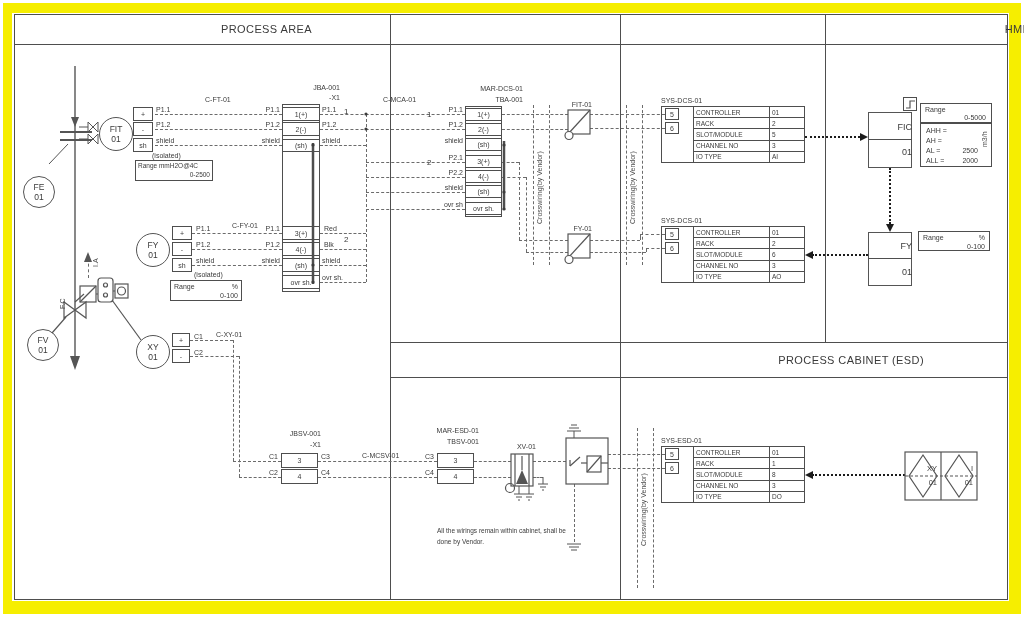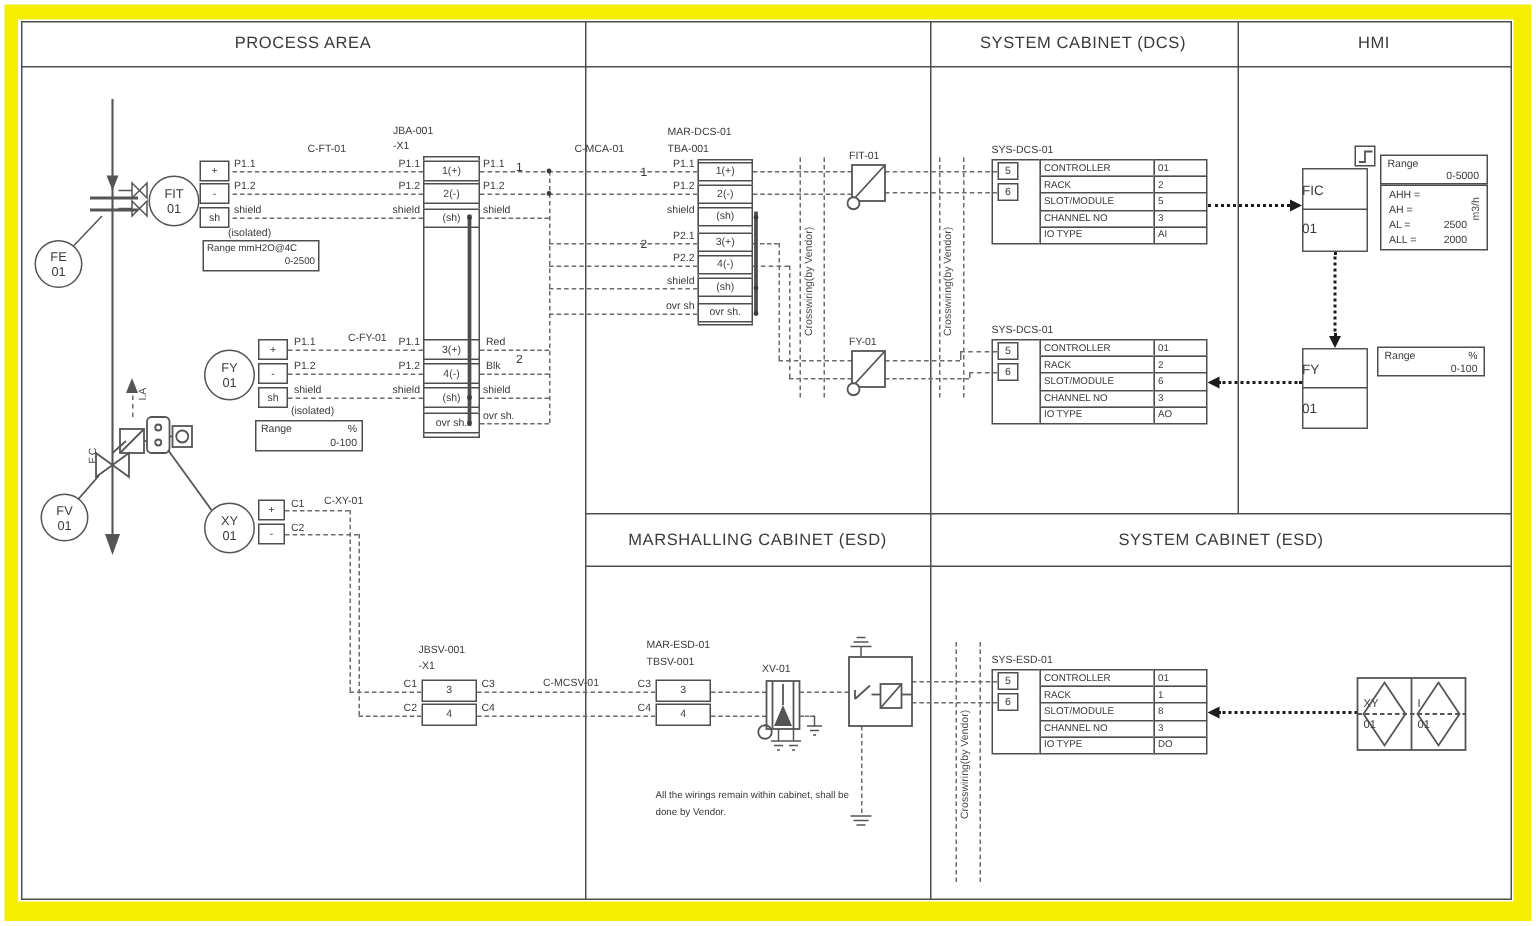--- a/index.html
+++ b/index.html
@@ -8,23 +8,23 @@
 .sheet{position:absolute;left:12px;top:13px;width:997px;height:588px;background:#fff}
 .ln{position:absolute;background:#4e4e4e}
 .bx{position:absolute;border:1px solid #4e4e4e;background:transparent}
 .wbx{position:absolute;border:1px solid #4e4e4e;background:#fff}
 .dh{position:absolute;border-top:1px dashed #6b6b6b;height:0}
 .dv{position:absolute;border-left:1px dashed #6b6b6b;width:0}
 .td{position:absolute;border-top:2px dotted #1c1c1c;height:0}
 .tdv{position:absolute;border-left:2px dotted #1c1c1c;width:0}
 .t{position:absolute;color:#3a3a3a;font-size:7px;line-height:1.15;white-space:nowrap}
 .t8{font-size:8px}
-.tc{text-align:left;white-space:normal}
+.tc{text-align:right;white-space:normal}
 .tr{text-align:right}
-.hdr{position:absolute;color:#3a3a3a;font-size:11px;text-align:center;letter-spacing:.4px}
+.hdr{position:absolute;color:#3a3a3a;font-size:11px;text-align:right;letter-spacing:.4px}
 .vtext{position:absolute;color:#4a4a4a;font-size:7px;writing-mode:vertical-rl;transform:rotate(180deg);white-space:nowrap;text-align:center}
 .cell{position:absolute;border:1px solid #4e4e4e;background:#fff;font-size:7px;color:#3a3a3a;display:flex;align-items:center;justify-content:center;line-height:1}
 .circ{position:absolute;border:1.4px solid #555;border-radius:50%;background:#fff;display:flex;flex-direction:column;align-items:center;justify-content:center;font-size:8.5px;color:#3a3a3a;line-height:1.2;z-index:2}
 .sq{position:absolute;border:1.3px solid #555;background:#fff;z-index:1}
 .ell{position:absolute;border:1.3px solid #555;border-radius:50%;background:#fff}
 .tbl{position:absolute;display:flex;flex-direction:column;z-index:2}
 .trow{flex:1;display:flex}
 .trow:not(:first-child){margin-top:-1px}
 .tl{width:77px;border:1px solid #4e4e4e;font-size:6.5px;color:#3a3a3a;display:flex;align-items:center;padding-left:2px;background:#fff}
 .tv{flex:1;border:1px solid #4e4e4e;margin-left:-1px;font-size:6.5px;color:#3a3a3a;display:flex;align-items:center;padding-left:2px;background:#fff}
@@ -101,21 +101,21 @@
 <i class="dv" style="left:574px;top:484px;height:58px"></i>
 <i class="dv" style="left:637px;top:428px;height:160px"></i>
 <i class="dv" style="left:653px;top:428px;height:160px"></i>
 <i class="dv" style="left:88px;top:258px;height:20px"></i>
 
 <i class="td" style="left:805px;top:136px;width:55px"></i>
 <i class="td" style="left:812px;top:254px;width:56px"></i>
 <i class="tdv" style="left:889px;top:168px;height:56px"></i>
 <i class="td" style="left:812px;top:474px;width:93px"></i>
 
-<div class="circ" style="left:23px;top:160px;width:32px;height:32px">
+<div class="circ" style="left:23px;top:176px;width:32px;height:32px">
   <span>FE</span>
     <span>01</span>
 </div>
 <div class="circ" style="left:99px;top:117px;width:34px;height:34px">
   <span>FIT</span>
     <span>01</span>
 </div>
 <div class="cell" style="left:133px;top:107px;width:20px;height:14px">+</div>
 <div class="cell" style="left:133px;top:122px;width:20px;height:14px">-</div>
 <div class="cell" style="left:133px;top:138px;width:20px;height:14px">sh</div>
@@ -356,24 +356,22 @@
     <circle cx="504" cy="145" r="1.6"></circle>
       <circle cx="504" cy="192" r="1.6"></circle>
       <circle cx="504" cy="209" r="1.6"></circle>
     <circle cx="366" cy="114" r="1.6"></circle>
       <circle cx="366" cy="129" r="1.6"></circle>
   </g>
 </svg>
 
 <div class="lbl-layer">
   <div class="hdr" style="left:92px;top:23px;width:220px">PROCESS AREA</div>
-  <div class="hdr" style="left:612px;top:23px;width:220px">SYSTEM CABINET (DCS)</div>
   <div class="hdr" style="left:806px;top:23px;width:220px">HMI</div>
-  <div class="hdr" style="left:395px;top:354px;width:220px">MARSHALLING CABINET (ESD)</div>
-  <div class="hdr" style="left:704px;top:354px;width:220px">SYSTEM CABINET (ESD)</div>
+  <div class="hdr" style="left:704px;top:354px;width:220px">PROCESS CABINET (ESD)</div>
 
   <div class="t" style="left:156px;top:106px">P1.1</div>
   <div class="t" style="left:156px;top:121px">P1.2</div>
   <div class="t" style="left:156px;top:137px">shield</div>
   <div class="t" style="left:152px;top:152px">(isolated)</div>
   <div class="t" style="left:138px;top:162px;font-size:6.5px">Range mmH2O@4C</div>
   <div class="t tr" style="left:150px;top:171px;width:60px;font-size:6.5px">0-2500</div>
   <div class="t" style="left:205px;top:96px">C-FT-01</div>
   <div class="t" style="left:196px;top:225px">P1.1</div>
   <div class="t" style="left:196px;top:241px">P1.2</div>

